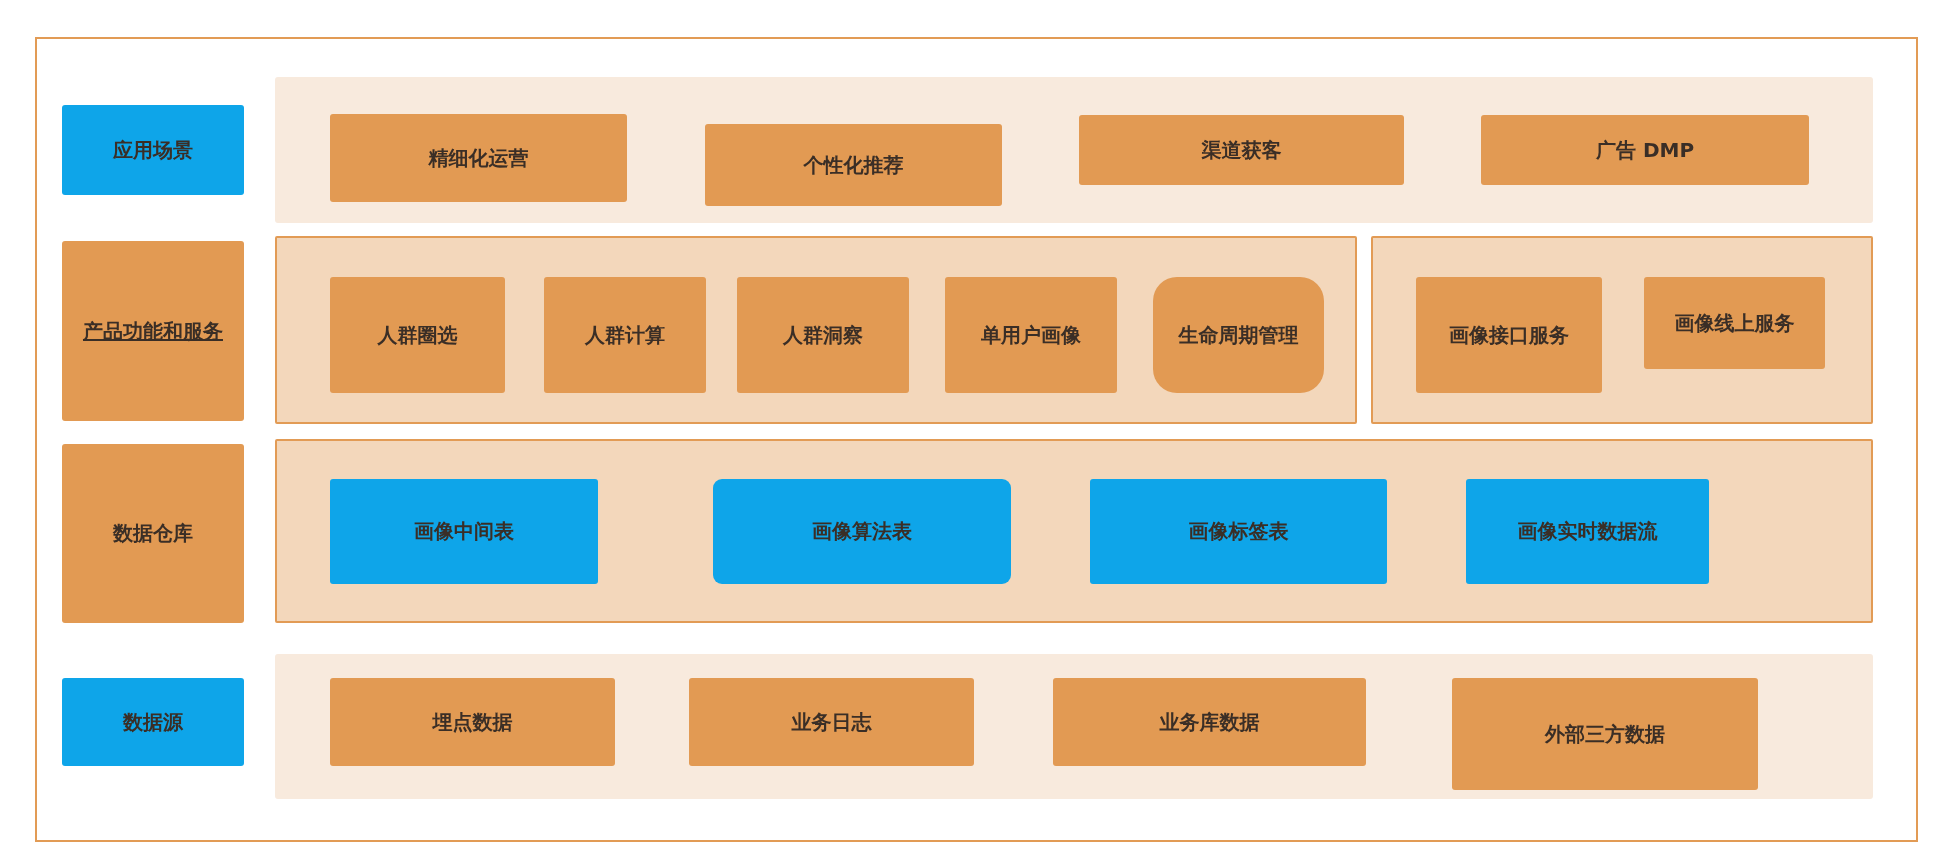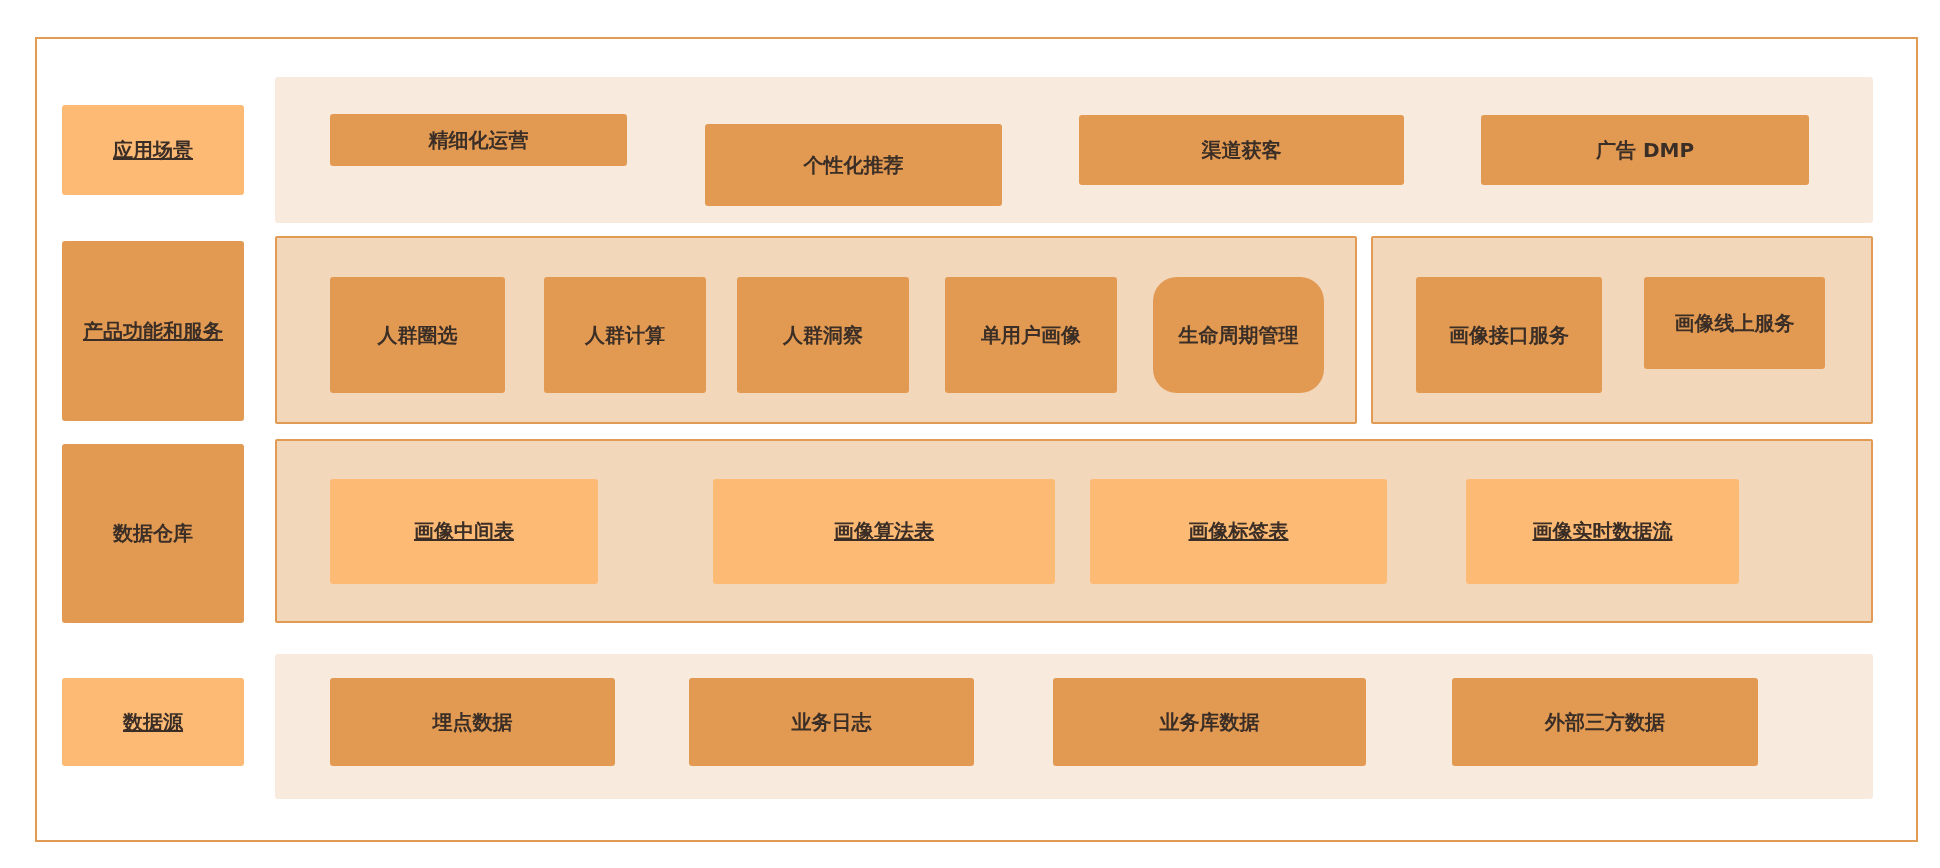--- a/index.html
+++ b/index.html
@@ -5,50 +5,50 @@
   html, body { margin:0; padding:0; background:#ffffff; }
   body { width:1940px; height:868px; position:relative; overflow:hidden;
          font-family:"DejaVu Sans","Liberation Sans",sans-serif; }
   .abs { position:absolute; box-sizing:border-box; }
   .outer { border:2px solid #e29b55; }
   .band-light { background:#f8eadd; border-radius:3px; }
   .panel { background:#f3d7bb; border:2px solid #e29b55; border-radius:2px; }
   .box { display:flex; align-items:center; justify-content:center;
          font-size:20px; font-weight:bold; color:#3a2e26; border-radius:3px; }
   .box.dark { background:#e29a53; }
-  .box.light { background:#fdba74;text-decoration:underline; }
+  .box.light { background:#0ea5e9; }
 </style>
 </head>
 <body>
 
 <div class="abs outer" style="left:35px;top:37px;width:1883px;height:805px;"></div>
 
 <div class="abs box light" style="left:62px;top:105px;width:182px;height:90px;">应用场景</div>
 <div class="abs band-light" style="left:275px;top:77px;width:1598px;height:146px;"></div>
-<div class="abs box dark" style="left:330px;top:114px;width:297px;height:52px;">精细化运营</div>
+<div class="abs box dark" style="left:330px;top:114px;width:297px;height:88px;">精细化运营</div>
 <div class="abs box dark" style="left:705px;top:124px;width:297px;height:82px;">个性化推荐</div>
 <div class="abs box dark" style="left:1079px;top:115px;width:325px;height:70px;">渠道获客</div>
 <div class="abs box dark" style="left:1481px;top:115px;width:328px;height:70px;">广告 DMP</div>
 
 <div class="abs box dark" style="left:62px;top:241px;width:182px;height:180px;text-decoration:underline;">产品功能和服务</div>
 <div class="abs panel" style="left:275px;top:236px;width:1082px;height:188px;"></div>
 <div class="abs panel" style="left:1371px;top:236px;width:502px;height:188px;"></div>
 <div class="abs box dark" style="left:330px;top:277px;width:175px;height:116px;">人群圈选</div>
 <div class="abs box dark" style="left:544px;top:277px;width:162px;height:116px;">人群计算</div>
 <div class="abs box dark" style="left:737px;top:277px;width:172px;height:116px;">人群洞察</div>
 <div class="abs box dark" style="left:945px;top:277px;width:172px;height:116px;">单用户画像</div>
 <div class="abs box dark" style="left:1153px;top:277px;width:171px;height:116px;border-radius:24px;">生命周期管理</div>
 <div class="abs box dark" style="left:1416px;top:277px;width:186px;height:116px;">画像接口服务</div>
 <div class="abs box dark" style="left:1644px;top:277px;width:181px;height:92px;">画像线上服务</div>
 
 <div class="abs box dark" style="left:62px;top:444px;width:182px;height:179px;">数据仓库</div>
 <div class="abs panel" style="left:275px;top:439px;width:1598px;height:184px;"></div>
 <div class="abs box light" style="left:330px;top:479px;width:268px;height:105px;">画像中间表</div>
-<div class="abs box light" style="left:713px;top:479px;width:342px;height:105px;">画像算法表</div>
+<div class="abs box light" style="left:713px;top:479px;width:298px;height:105px;border-radius:9px;">画像算法表</div>
 <div class="abs box light" style="left:1090px;top:479px;width:297px;height:105px;">画像标签表</div>
-<div class="abs box light" style="left:1466px;top:479px;width:273px;height:105px;">画像实时数据流</div>
+<div class="abs box light" style="left:1466px;top:479px;width:243px;height:105px;">画像实时数据流</div>
 
 <div class="abs box light" style="left:62px;top:678px;width:182px;height:88px;text-align:right;">数据源</div>
 <div class="abs band-light" style="left:275px;top:654px;width:1598px;height:145px;"></div>
 <div class="abs box dark" style="left:330px;top:678px;width:285px;height:88px;">埋点数据</div>
 <div class="abs box dark" style="left:689px;top:678px;width:285px;height:88px;">业务日志</div>
 <div class="abs box dark" style="left:1053px;top:678px;width:313px;height:88px;">业务库数据</div>
-<div class="abs box dark" style="left:1452px;top:678px;width:306px;height:88px;">外部三方数据</div>
+<div class="abs box dark" style="left:1452px;top:678px;width:306px;height:112px;">外部三方数据</div>
 
 </body></html>

